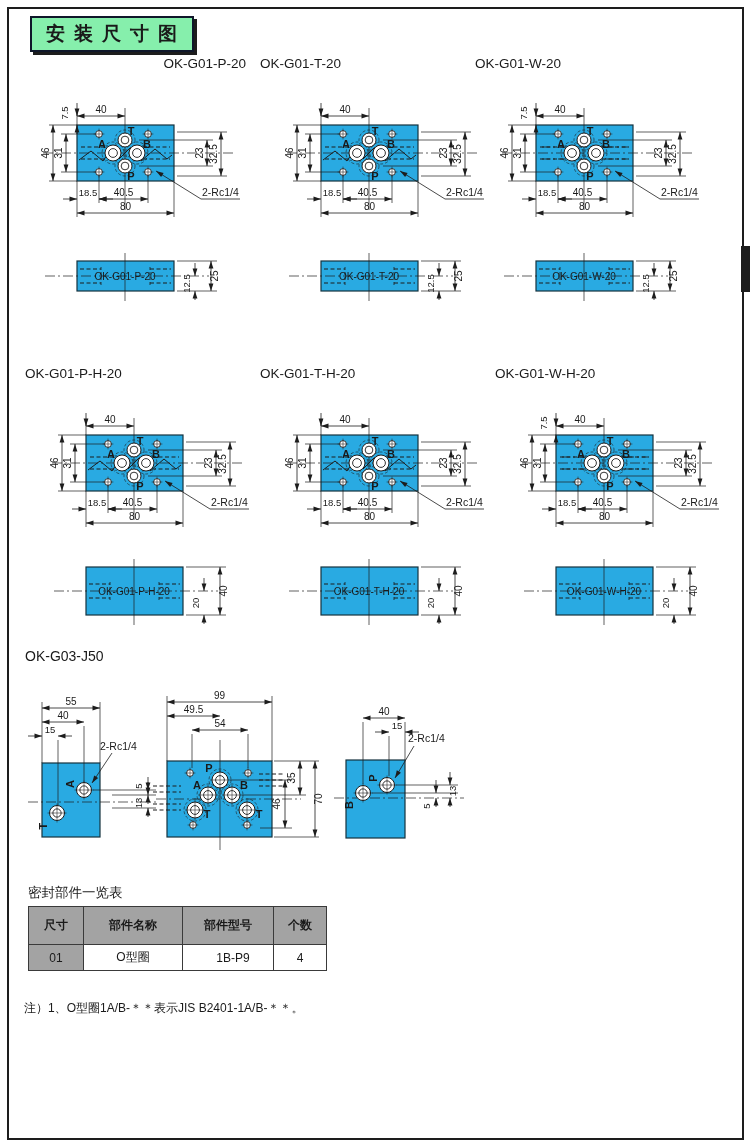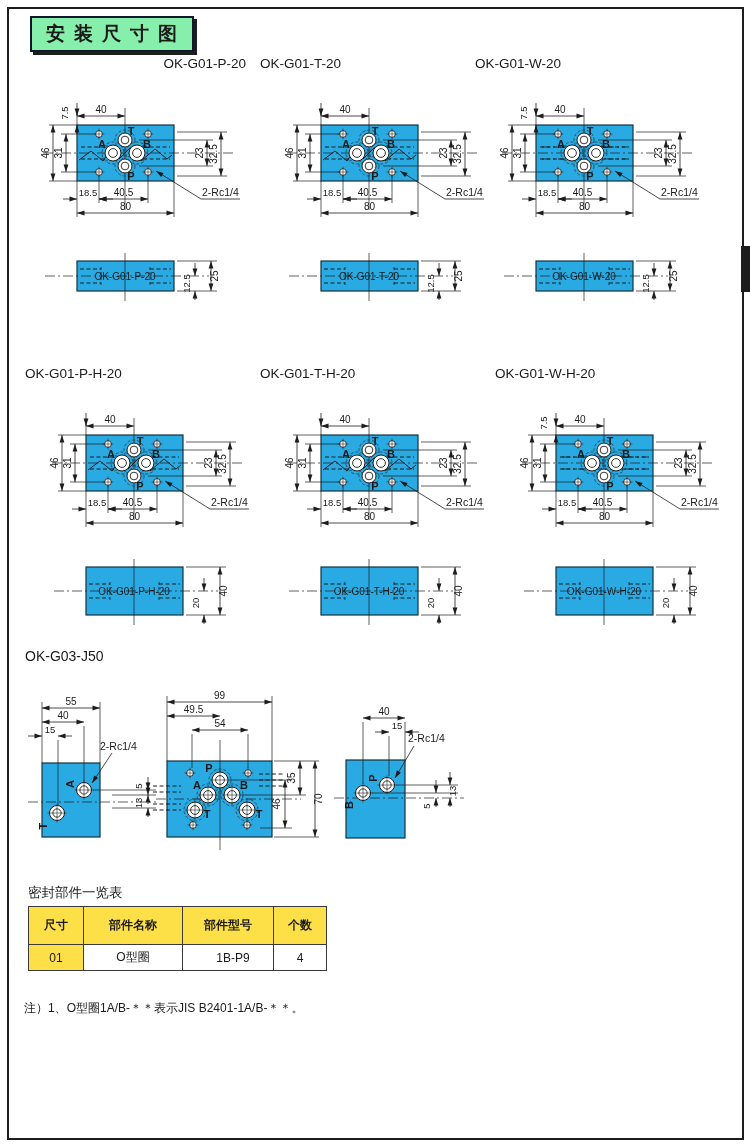--- a/index.html
+++ b/index.html
@@ -14,21 +14,21 @@
   .cell svg.topview{display:block;margin-top:16px}
   .cell svg.sideview{display:block;margin-top:8px}
   .j50-label{position:absolute;left:25px;top:648px;font-size:14px}
   #j50-svg{position:absolute;left:16px;top:682px}
   svg text{font-family:"Liberation Sans",sans-serif;fill:#1a1a1a}
   .seal-title{position:absolute;left:28px;top:884px;font-size:13.5px;font-weight:normal}
   .seal-table{position:absolute;left:28px;top:906px;border-collapse:collapse;font-size:12px}
   .seal-table th,.seal-table td{border:1.5px solid #3a3a3a;text-align:center;padding:2px 4px}
   .seal-table th{height:33px;font-weight:bold}
   .seal-table td{height:21px}
-  .seal-table .c-blue{background:#fde047}
+  .seal-table .c-blue{background:#a3a3a3}
   .seal-table td.t-left{text-align:center;padding-left:14px}
   .seal-note{position:absolute;left:24px;top:1000px;font-size:12px;white-space:nowrap}
 </style>
 </head>
 <body>
 
 <div class="frame"></div>
 <div class="side-tab"></div>
 
 <div class="title-box">

